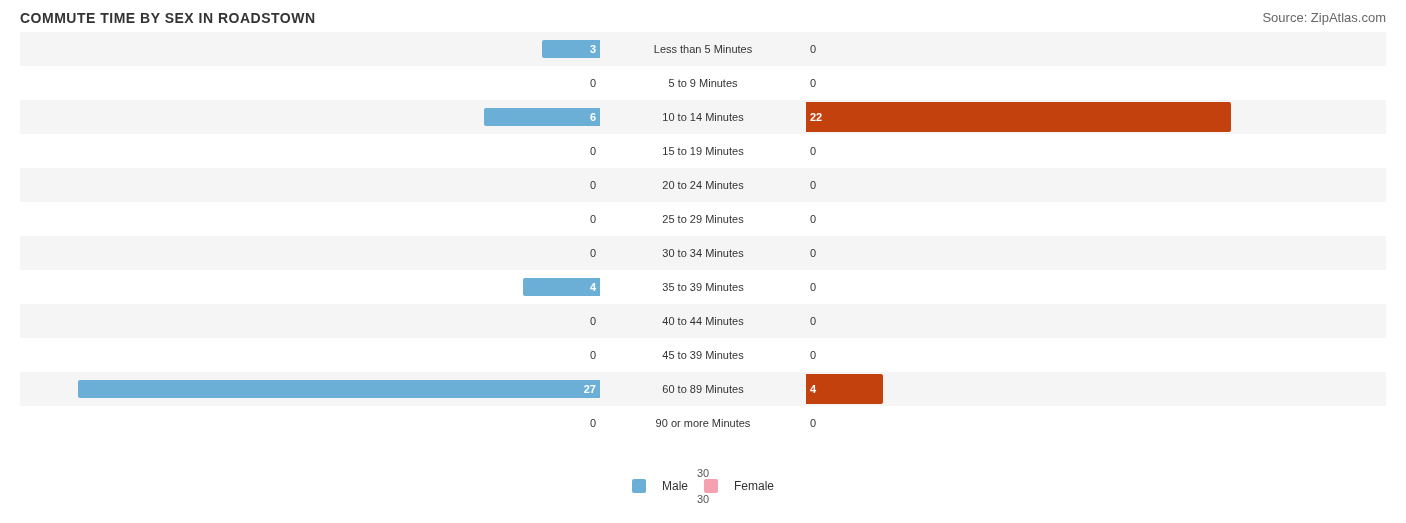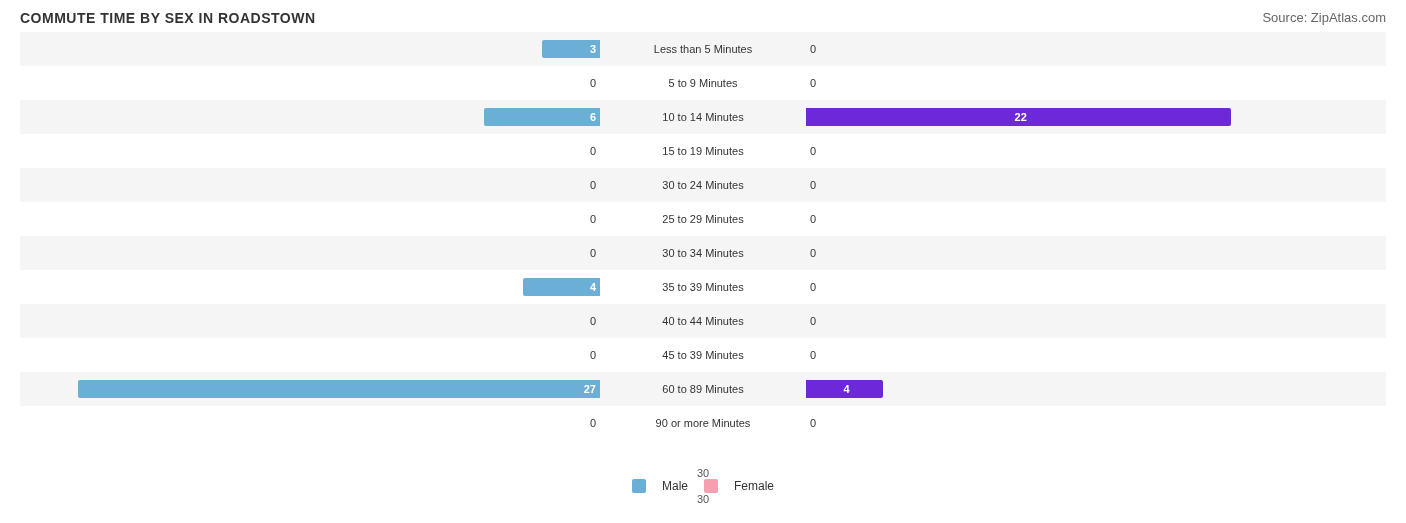--- a/index.html
+++ b/index.html
@@ -72,26 +72,26 @@
       background: #6baed6;
       border-radius: 2px 0 0 2px;
       display: flex;
       align-items: center;
       justify-content: flex-end;
       padding-right: 4px;
       position: absolute;
       right: 0;
     }
     .bar-female {
-      height: 18px;
-      background: #6d28d9;
+      height: 30px;
+      background: #c2410c;
       border-radius: 0 2px 2px 0;
       display: flex;
       align-items: center;
-      justify-content: center;
+      justify-content: flex-start;
       padding-left: 4px;
       position: absolute;
       left: 0;
     }
     .bar-value-inside-white {
       font-size: 11px;
       font-weight: bold;
       color: #fff;
     }
     .bottom-labels {
@@ -181,21 +181,21 @@
           </div>
           <div class="label-center">15 to 19 Minutes</div>
           <div class="right-section" style="width: 580px;">
             <span style="font-size: 11px; color: rgb(51, 51, 51); position: absolute; left: 0px; padding-left: 4px;">0</span>
           </div>
         </div>
         <div class="row">
           <div class="left-section" style="width: 580px;">
             <span style="font-size: 11px; color: rgb(51, 51, 51); position: absolute; right: 0px; padding-right: 4px;">0</span>
           </div>
-          <div class="label-center">30 to 24 Minutes</div>
+          <div class="label-center">20 to 24 Minutes</div>
           <div class="right-section" style="width: 580px;">
             <span style="font-size: 11px; color: rgb(51, 51, 51); position: absolute; left: 0px; padding-left: 4px;">0</span>
           </div>
         </div>
         <div class="row">
           <div class="left-section" style="width: 580px;">
             <span style="font-size: 11px; color: rgb(51, 51, 51); position: absolute; right: 0px; padding-right: 4px;">0</span>
           </div>
           <div class="label-center">25 to 29 Minutes</div>
           <div class="right-section" style="width: 580px;">

